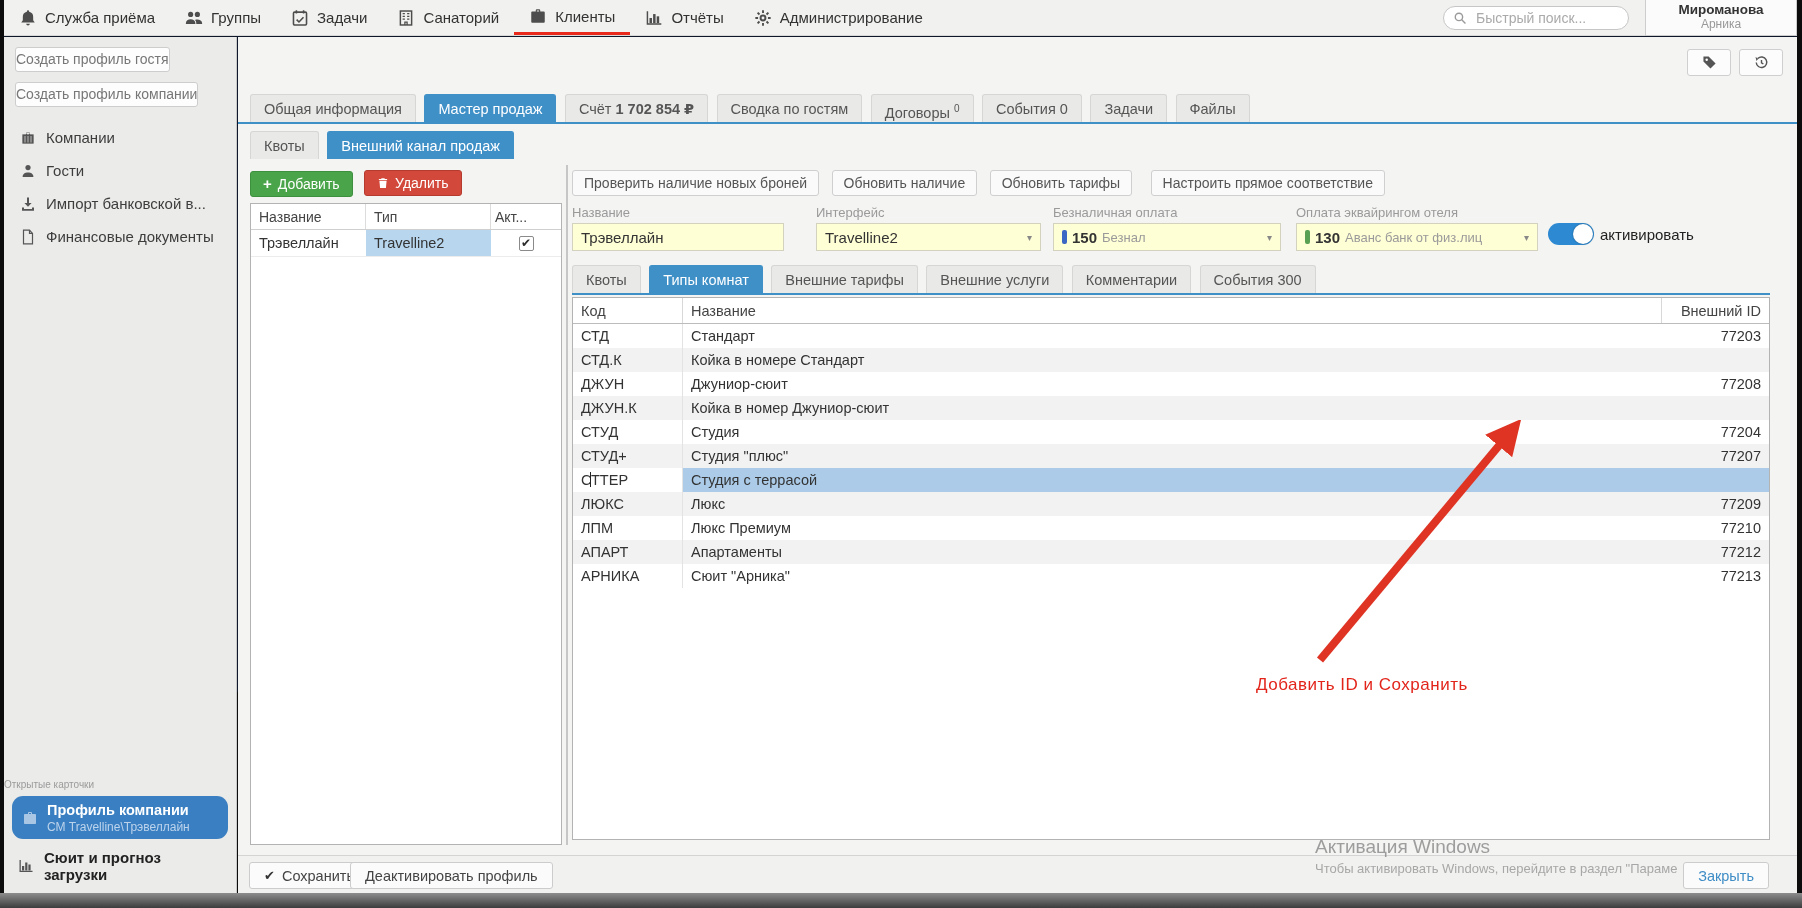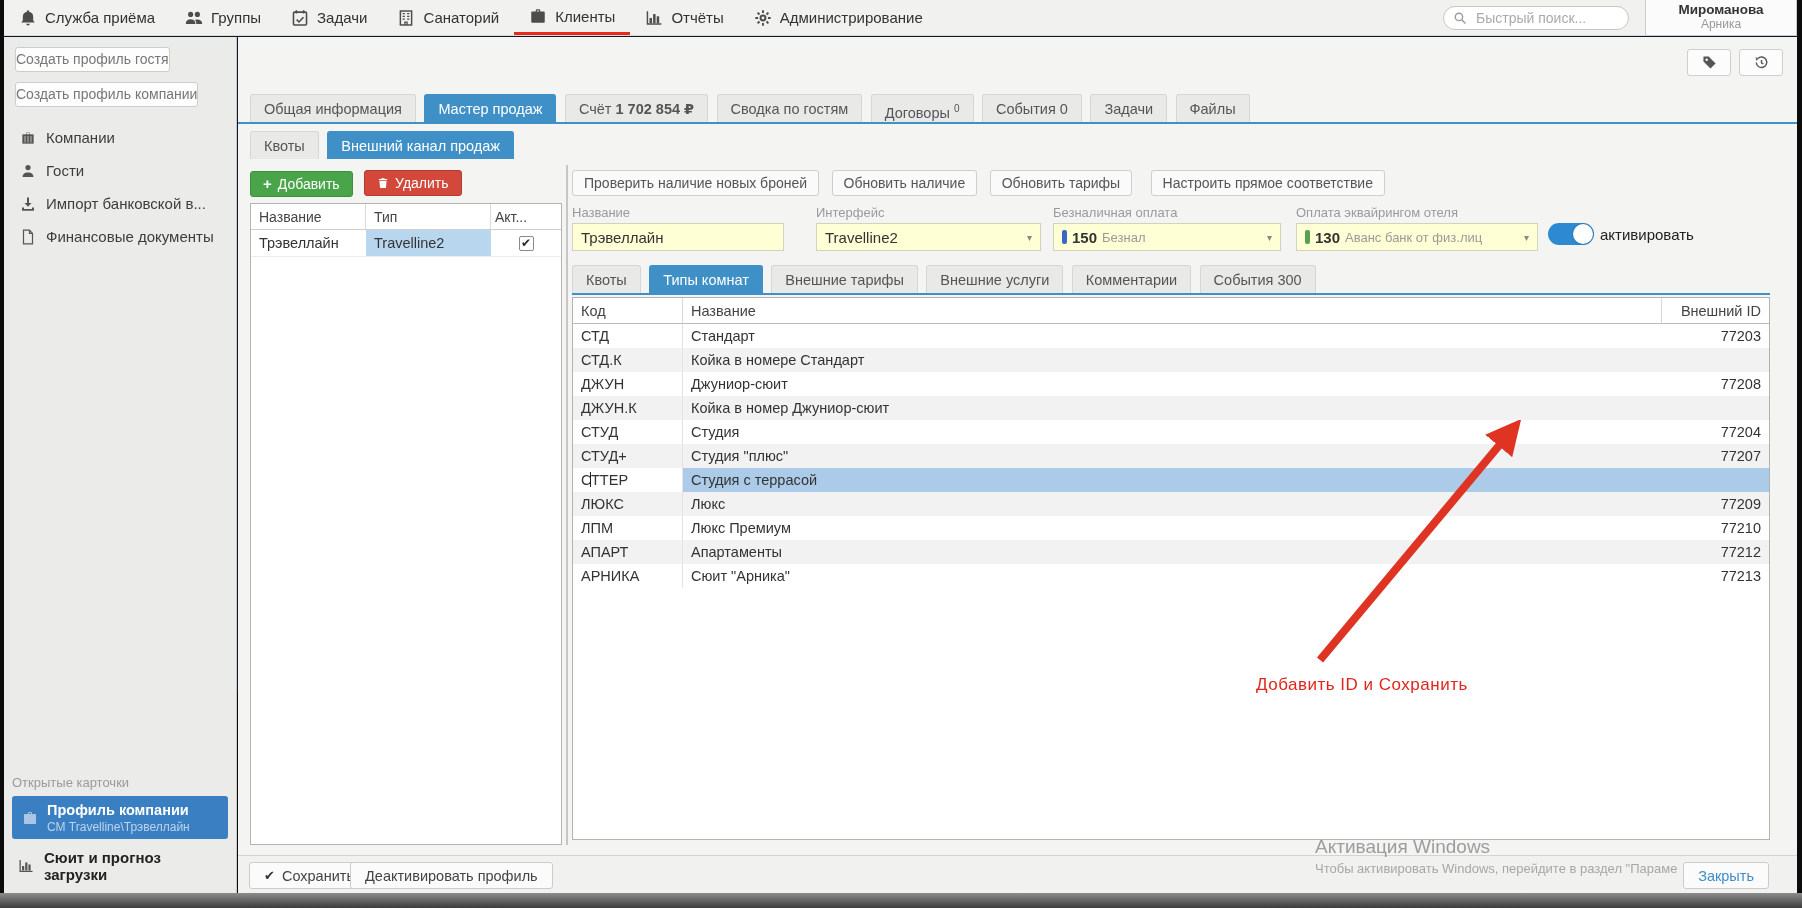--- a/index.html
+++ b/index.html
@@ -24,22 +24,22 @@
   .user-org { font-size:12px; color:#999; }
 
   
   .sidebar { position:absolute; left:0; top:37px; width:233px; height:856px; background:#ebebea; border-right:1px solid #c9c9c9; }
   .side-btn { display:block; margin:10px 11px 0; height:25px; line-height:23px; background:#fdfdfd; border:1px solid #cdcdcd; border-radius:3px; color:#777; font-size:14px; text-align:center; cursor:pointer; }
   .side-items { margin-top:14px; }
   .side-item { display:flex; align-items:center; gap:10px; padding:8px 16px; font-size:15px; color:#3d3d3d; cursor:pointer; }
   .side-item .ico { width:16px; height:16px; color:#555; flex:none; }
   .side-item svg { width:100%; height:100%; }
   .side-bottom { position:absolute; left:0; right:0; bottom:0; }
-  .open-cards-label { margin:0 0 6px 8px; color:#9b9b9b; font-size:13px; }
-  .open-card { margin:0 8px; background:#3a7fc1; border-radius:3px; padding:5px 10px; display:flex; gap:9px; align-items:center; cursor:pointer; }
+  .open-cards-label { margin:0 0 6px 0; color:#9b9b9b; font-size:10px; }
+  .open-card { margin:0 8px; background:#3a7fc1; border-radius:11px; padding:5px 10px; display:flex; gap:9px; align-items:center; cursor:pointer; }
   .open-card .ico { width:16px; height:16px; color:#a9c6e4; flex:none; }
   .open-card-title { font-size:14.5px; font-weight:bold; color:#fff; line-height:1.25; }
   .open-card-sub { font-size:12px; color:#bcd3ec; line-height:1.2; }
   .forecast { padding:10px 14px; font-weight:600; color:#222; }
 
   
   .main { position:absolute; left:234px; top:37px; width:1559px; height:818px; background:#f4f4f3; }
   .page-title { position:absolute; left:13px; top:14px; font-size:21px; font-weight:bold; color:#333; }
   .header-actions { position:absolute; right:14px; top:12px; display:flex; gap:8px; }
   .icon-btn { width:44px; height:27px; background:#fcfcfc; border:1px solid #cfcfcf; border-radius:3px; display:flex; align-items:center; justify-content:center; color:#555; cursor:pointer; }

